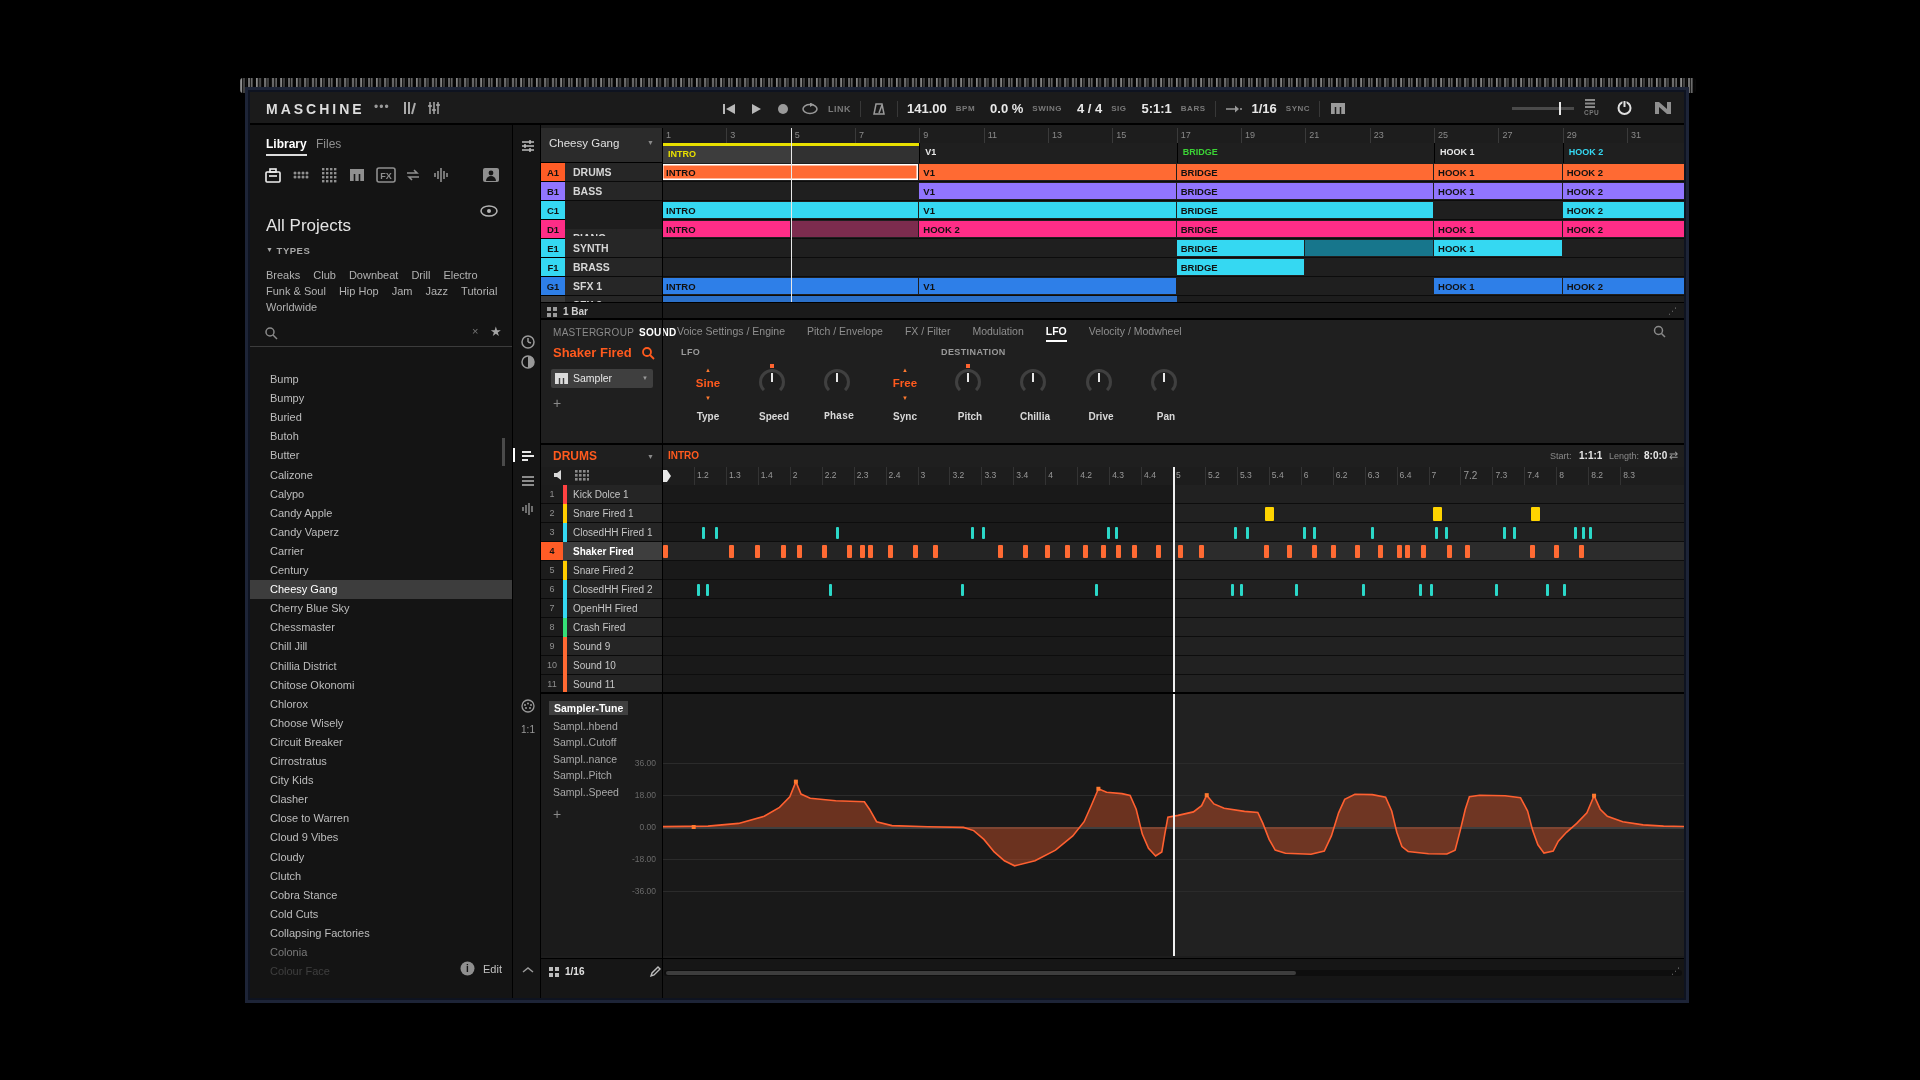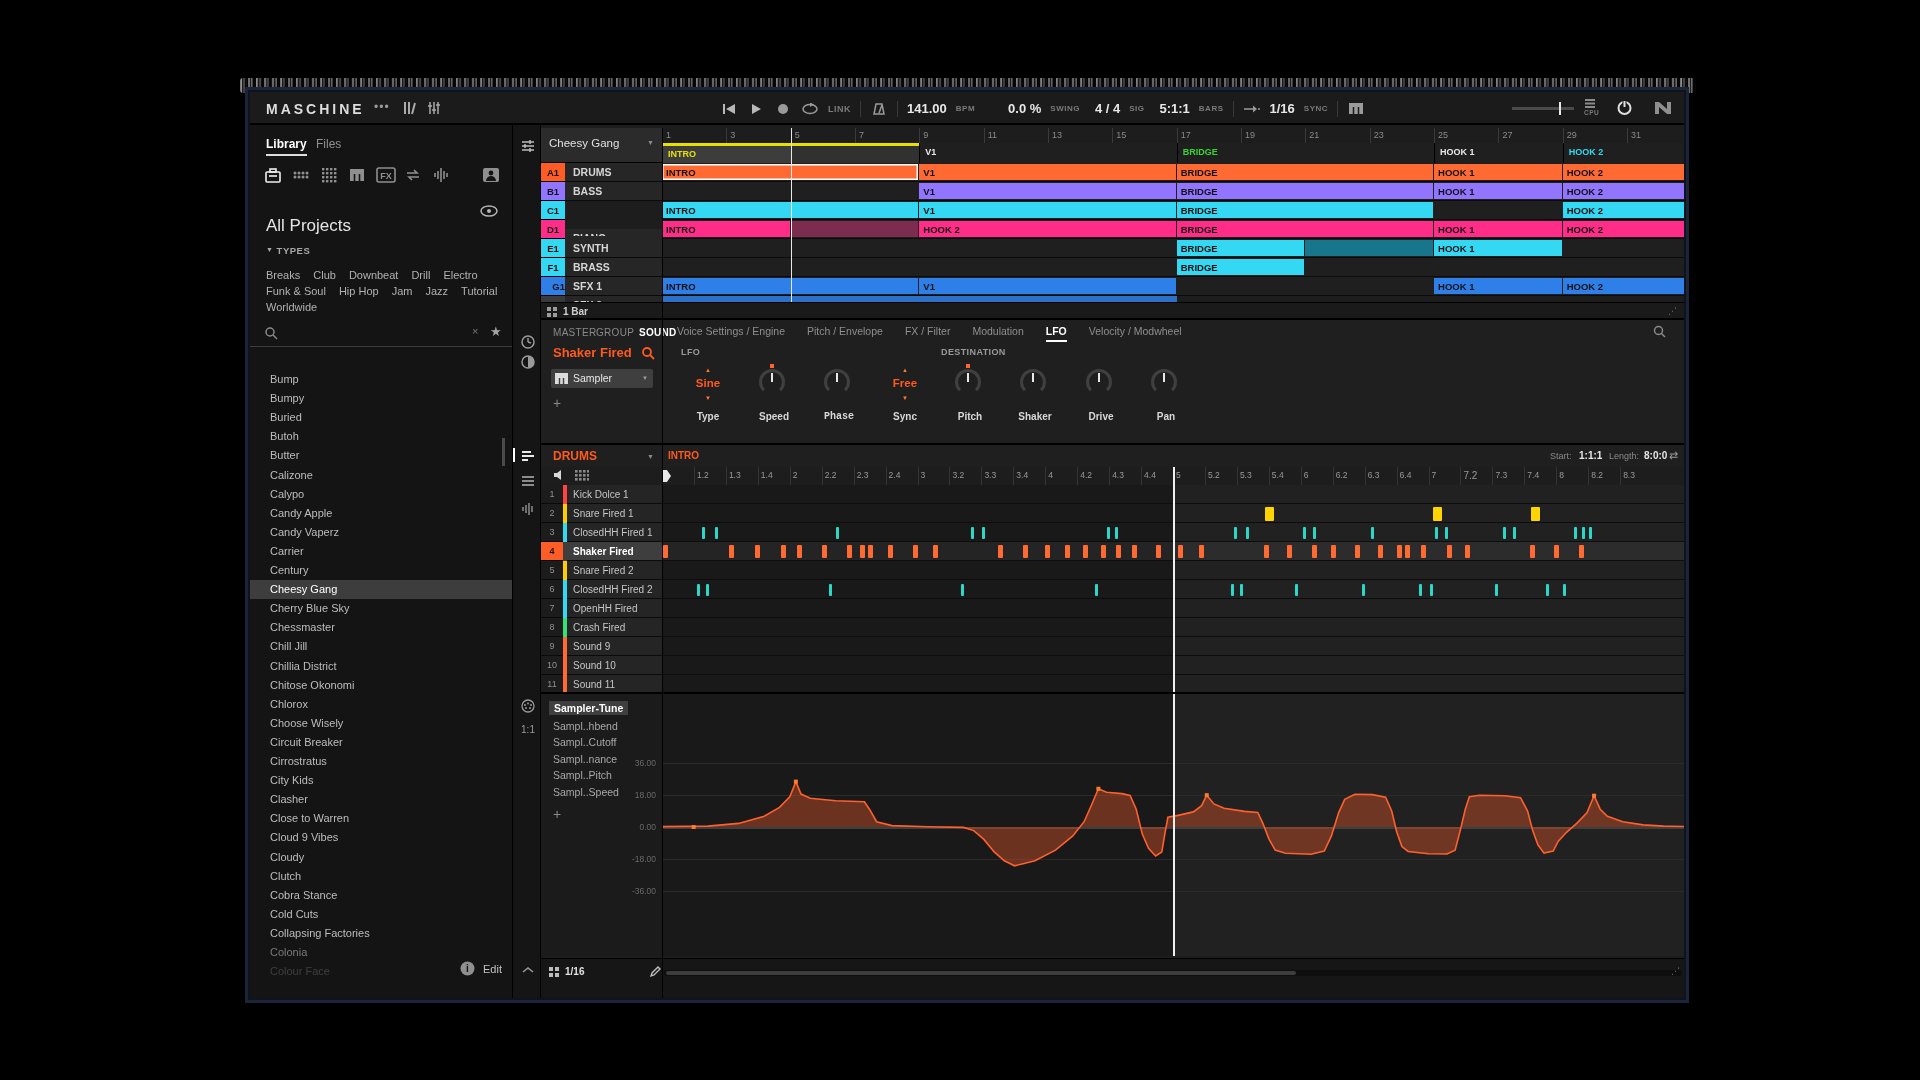--- a/index.html
+++ b/index.html
@@ -118,21 +118,21 @@
       <span class="vdiv"></span>
       <span class="ticon">
           <svg width="14" height="14">
             <polygon points="4,2 10,2 12,12 2,12" fill="none" stroke="#9a9a9a" stroke-width="1.5"></polygon>
             <line x1="7" y1="11" x2="10" y2="3" stroke="#9a9a9a" stroke-width="1.5"></line>
           </svg>
         </span>
       <span class="vdiv"></span>
       <span class="tval">141.00</span>
       <span class="tlab">BPM</span>
-      <span class="tval" style="margin-left:24px;">0.0 %</span>
+      <span class="tval" style="margin-left:6px;">0.0 %</span>
       <span class="tlab">SWING</span>
       <span class="tval" style="margin-left:6px;">4 / 4</span>
       <span class="tlab">SIG</span>
       <span class="tval" style="margin-left:6px;">5:1:1</span>
       <span class="tlab">BARS</span>
       <span class="vdiv"></span>
       <span class="ticon">
           <svg width="18" height="10">
             <line x1="1" y1="5" x2="10" y2="5" stroke="#9a9a9a" stroke-width="1.5"></line>
             <polygon points="10,1.5 14,5 10,8.5" fill="#9a9a9a"></polygon>
@@ -509,21 +509,21 @@
       <div class="gridlane" style="position: absolute; left: 121px; top: 114px; width: 1022px; height: 19px; background: rgb(31, 31, 31); border-bottom: 1px solid rgb(12, 12, 12); overflow: hidden;">
         <div class="clip" style="position: absolute; left: 514.699px; width: 127.675px; background: rgb(53, 216, 242);">BRIDGE</div>
         <div class="clip" style="position: absolute; left: 643.374px; width: 127.675px; background: rgb(23, 118, 140);"></div>
         <div class="clip" style="position: absolute; left: 772.049px; width: 127.675px; background: rgb(53, 216, 242);">HOOK 1</div>
       </div>
       <div class="badge" style="position: absolute; left: 0px; top: 133px; width: 24px; height: 19px; background: rgb(53, 216, 242); border-bottom: 1px solid rgb(0, 0, 0);">F1</div>
       <div class="gname" style="position: absolute; left: 24px; top: 133px; width: 97px; height: 19px;">BRASS</div>
       <div class="gridlane" style="position: absolute; left: 121px; top: 133px; width: 1022px; height: 19px; background: rgb(31, 31, 31); border-bottom: 1px solid rgb(12, 12, 12); overflow: hidden;">
         <div class="clip" style="position: absolute; left: 514.699px; width: 127.675px; background: rgb(53, 216, 242);">BRIDGE</div>
       </div>
-      <div class="badge" style="position: absolute; left: 0px; top: 152px; width: 24px; height: 19px; background: rgb(46, 127, 232); border-bottom: 1px solid rgb(0, 0, 0); text-align: right;">G1</div>
+      <div class="badge" style="position: absolute; left: 0px; top: 152px; width: 24px; height: 19px; background: rgb(46, 127, 232); border-bottom: 1px solid rgb(0, 0, 0);">G1</div>
       <div class="gname" style="position: absolute; left: 24px; top: 152px; width: 97px; height: 19px;">SFX 1</div>
       <div class="gridlane" style="position: absolute; left: 121px; top: 152px; width: 1022px; height: 19px; background: rgb(31, 31, 31); border-bottom: 1px solid rgb(12, 12, 12); overflow: hidden;">
         <div class="clip" style="position: absolute; left: 0px; width: 256.35px; background: rgb(46, 127, 232);">INTRO</div>
         <div class="clip" style="position: absolute; left: 257.35px; width: 256.35px; background: rgb(46, 127, 232);">V1</div>
         <div class="clip" style="position: absolute; left: 772.049px; width: 127.675px; background: rgb(46, 127, 232);">HOOK 1</div>
         <div class="clip" style="position: absolute; left: 900.724px; width: 127.675px; background: rgb(46, 127, 232);">HOOK 2</div>
       </div>
       <div style="position: absolute; left: 0px; top: 171px; width: 1143px; height: 6px; overflow: hidden;">
         <div class="badge" style="position: absolute; left: 0px; top: 0px; width: 24px; height: 19px; background: rgb(58, 58, 58);">H1</div>
         <div class="gname" style="position: absolute; left: 24px; top: 0px; width: 97px; height: 19px;">SFX 2</div>
@@ -613,21 +613,21 @@
         <div style="position: absolute; left: 17px; top: 4px; width: 26px; height: 26px; border-radius: 50%; border-width: 3px; border-style: solid; border-color: rgb(64, 64, 64) rgb(64, 64, 64) transparent; border-image: initial;">
           <div style="position: absolute; left: 9px; top: 1px; width: 2px; height: 9px; background: rgb(232, 232, 232);"></div>
         </div>
         <div style="position: absolute; left: 28px; top: -1px; width: 4px; height: 4px; background: rgb(255, 100, 48);"></div>
         <div class="knoblabel" style="position: absolute; left: 0px; right: 0px; top: 46px;">Pitch</div>
       </div>
       <div style="position: absolute; left: 462px; top: 240px; width: 64px; height: 66px; text-align: center;">
         <div style="position: absolute; left: 17px; top: 4px; width: 26px; height: 26px; border-radius: 50%; border-width: 3px; border-style: solid; border-color: rgb(64, 64, 64) rgb(64, 64, 64) transparent; border-image: initial;">
           <div style="position: absolute; left: 9px; top: 1px; width: 2px; height: 9px; background: rgb(232, 232, 232);"></div>
         </div>
-        <div class="knoblabel" style="position: absolute; left: 0px; right: 0px; top: 46px;">Shaker</div>
+        <div class="knoblabel" style="position: absolute; left: 0px; right: 0px; top: 46px;">Chillia</div>
       </div>
       <div style="position: absolute; left: 528px; top: 240px; width: 64px; height: 66px; text-align: center;">
         <div style="position: absolute; left: 17px; top: 4px; width: 26px; height: 26px; border-radius: 50%; border-width: 3px; border-style: solid; border-color: rgb(64, 64, 64) rgb(64, 64, 64) transparent; border-image: initial;">
           <div style="position: absolute; left: 9px; top: 1px; width: 2px; height: 9px; background: rgb(232, 232, 232);"></div>
         </div>
         <div class="knoblabel" style="position: absolute; left: 0px; right: 0px; top: 46px;">Drive</div>
       </div>
       <div style="position: absolute; left: 593px; top: 240px; width: 64px; height: 66px; text-align: center;">
         <div style="position: absolute; left: 17px; top: 4px; width: 26px; height: 26px; border-radius: 50%; border-width: 3px; border-style: solid; border-color: rgb(64, 64, 64) rgb(64, 64, 64) transparent; border-image: initial;">
           <div style="position: absolute; left: 9px; top: 1px; width: 2px; height: 9px; background: rgb(232, 232, 232);"></div>

